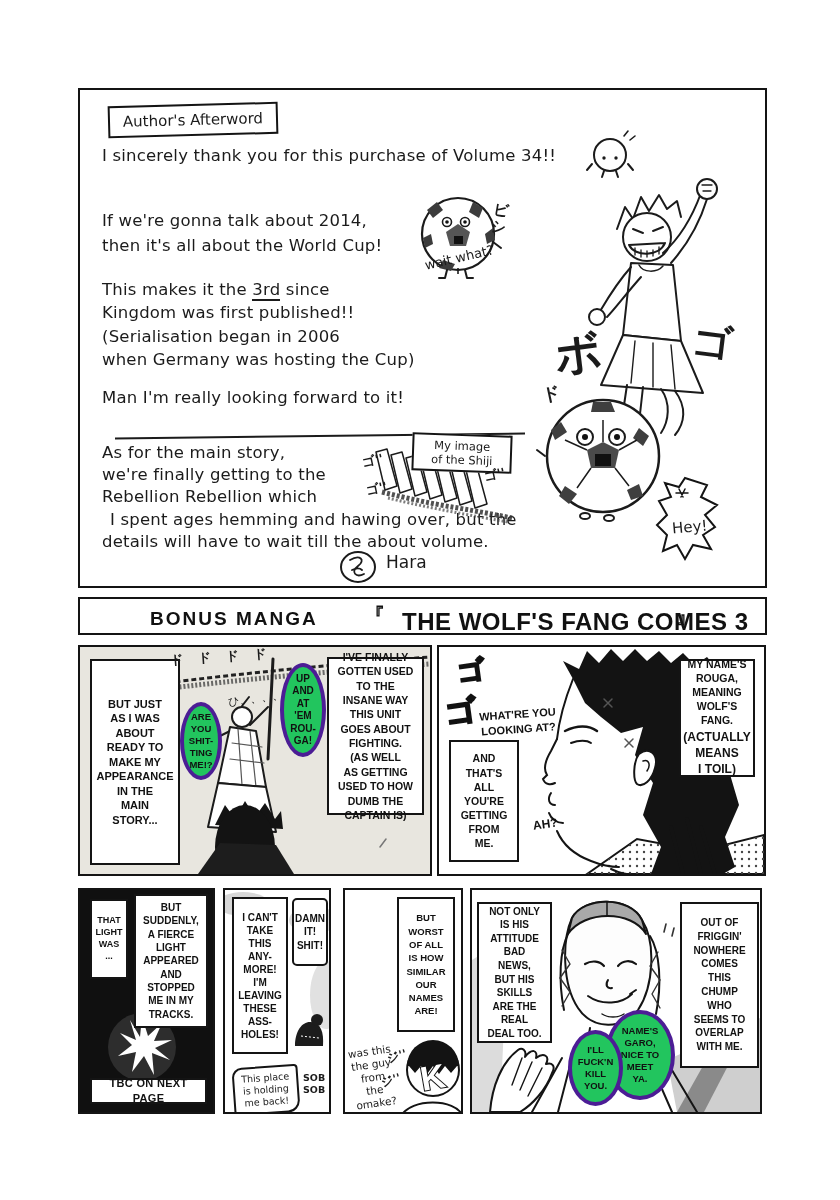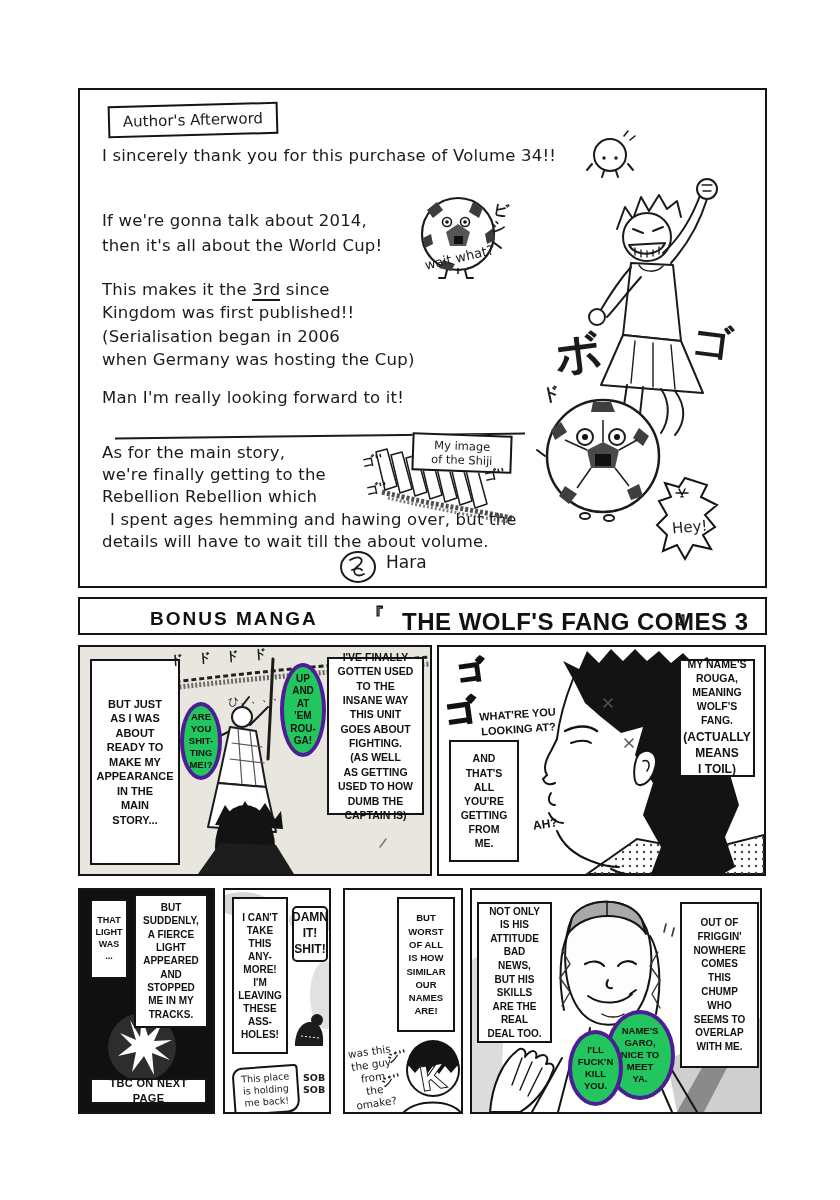--- a/index.html
+++ b/index.html
@@ -298,21 +298,21 @@
     <div class="nbox comic" style="left:7px;top:7px;width:56px;height:157px;font-size:10px;line-height:1.3;">I CAN'T
 TAKE
 THIS
 ANY-
 MORE!
 I'M
 LEAVING
 THESE
 ASS-
 HOLES!</div>
-    <div class="nbox comic" style="left:67px;top:16px;width:36px;height:56px;font-size:12px;border-radius:5px;">DAMN
+    <div class="nbox comic" style="left:67px;top:8px;width:36px;height:68px;font-size:10px;border-radius:5px;">DAMN
 IT!
 SHIT!</div>
     <div class="abs hand z3" style="left:8px;top:176px;width:62px;height:44px;border:2px solid #141414;background:#fff;
          border-radius:10px 4px 12px 5px;display:flex;align-items:center;justify-content:center;
          font-size:9.5px;line-height:1.25;text-align:center;transform:rotate(-4deg);">This place
 is holding
 me back!</div>
     <div class="hand sfx" style="left:78px;top:182px;font-size:9.5px;line-height:1.3;text-align:center;">SOB
 SOB</div>
   </section>

